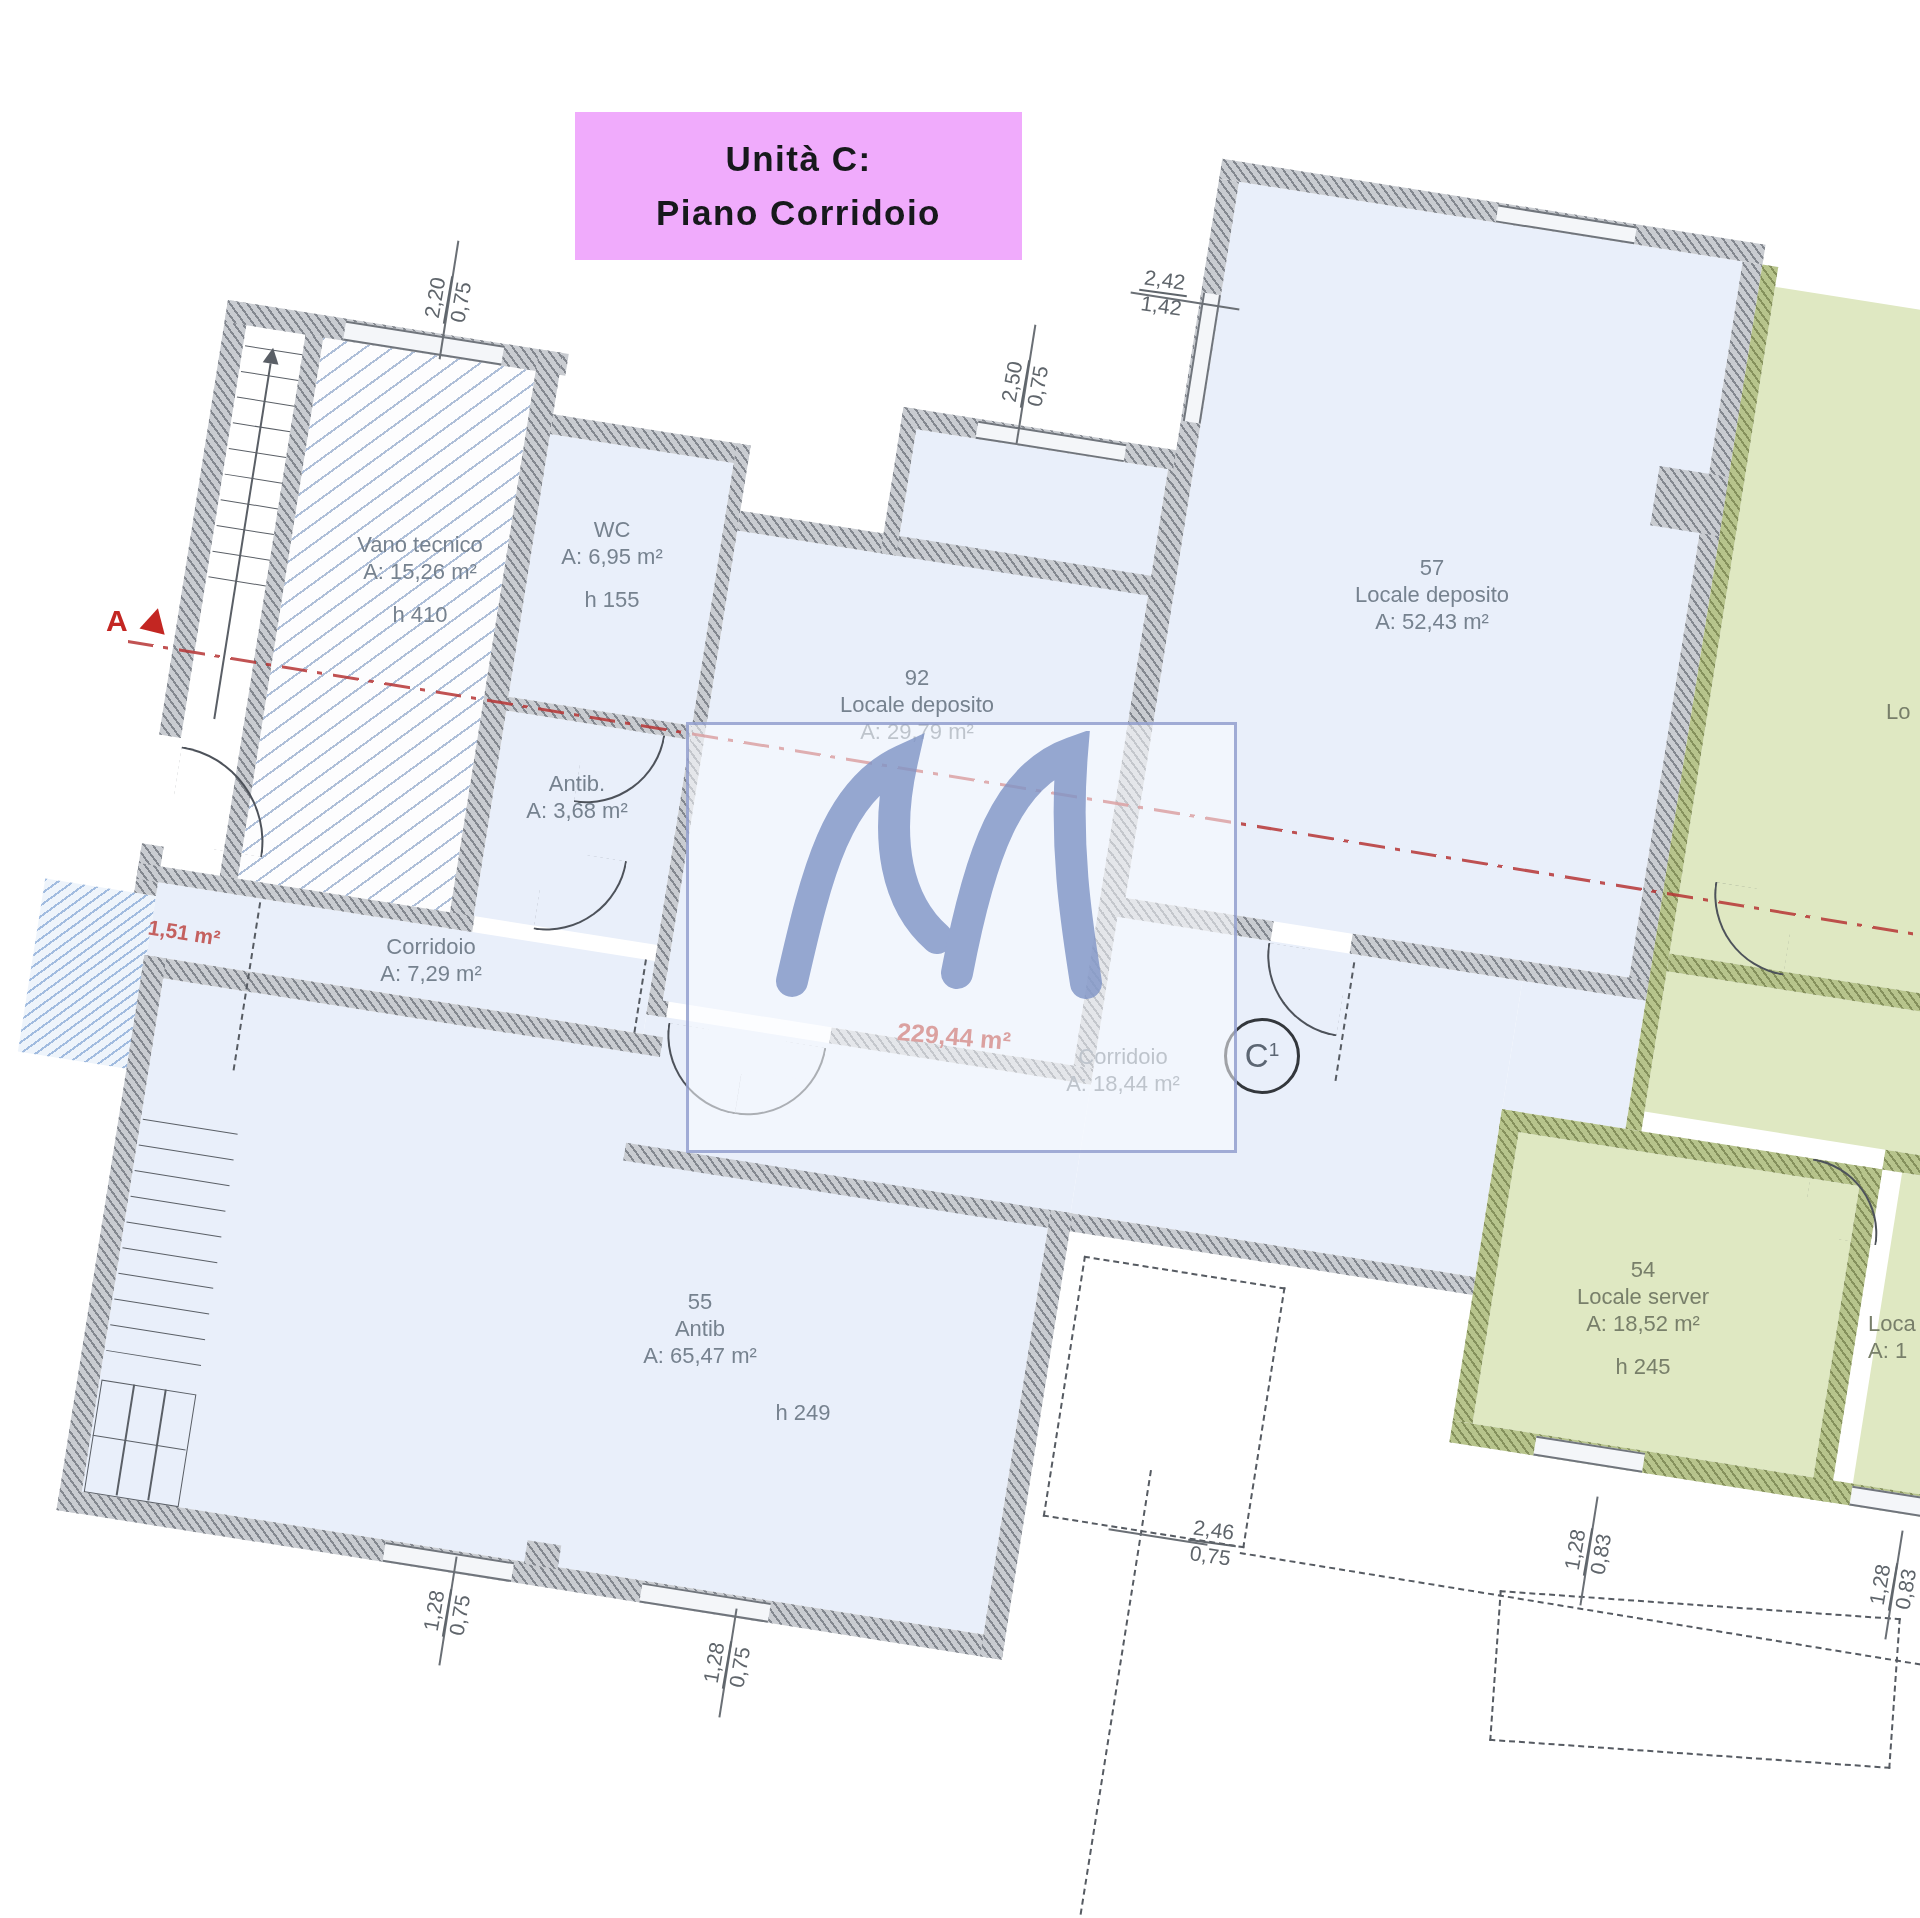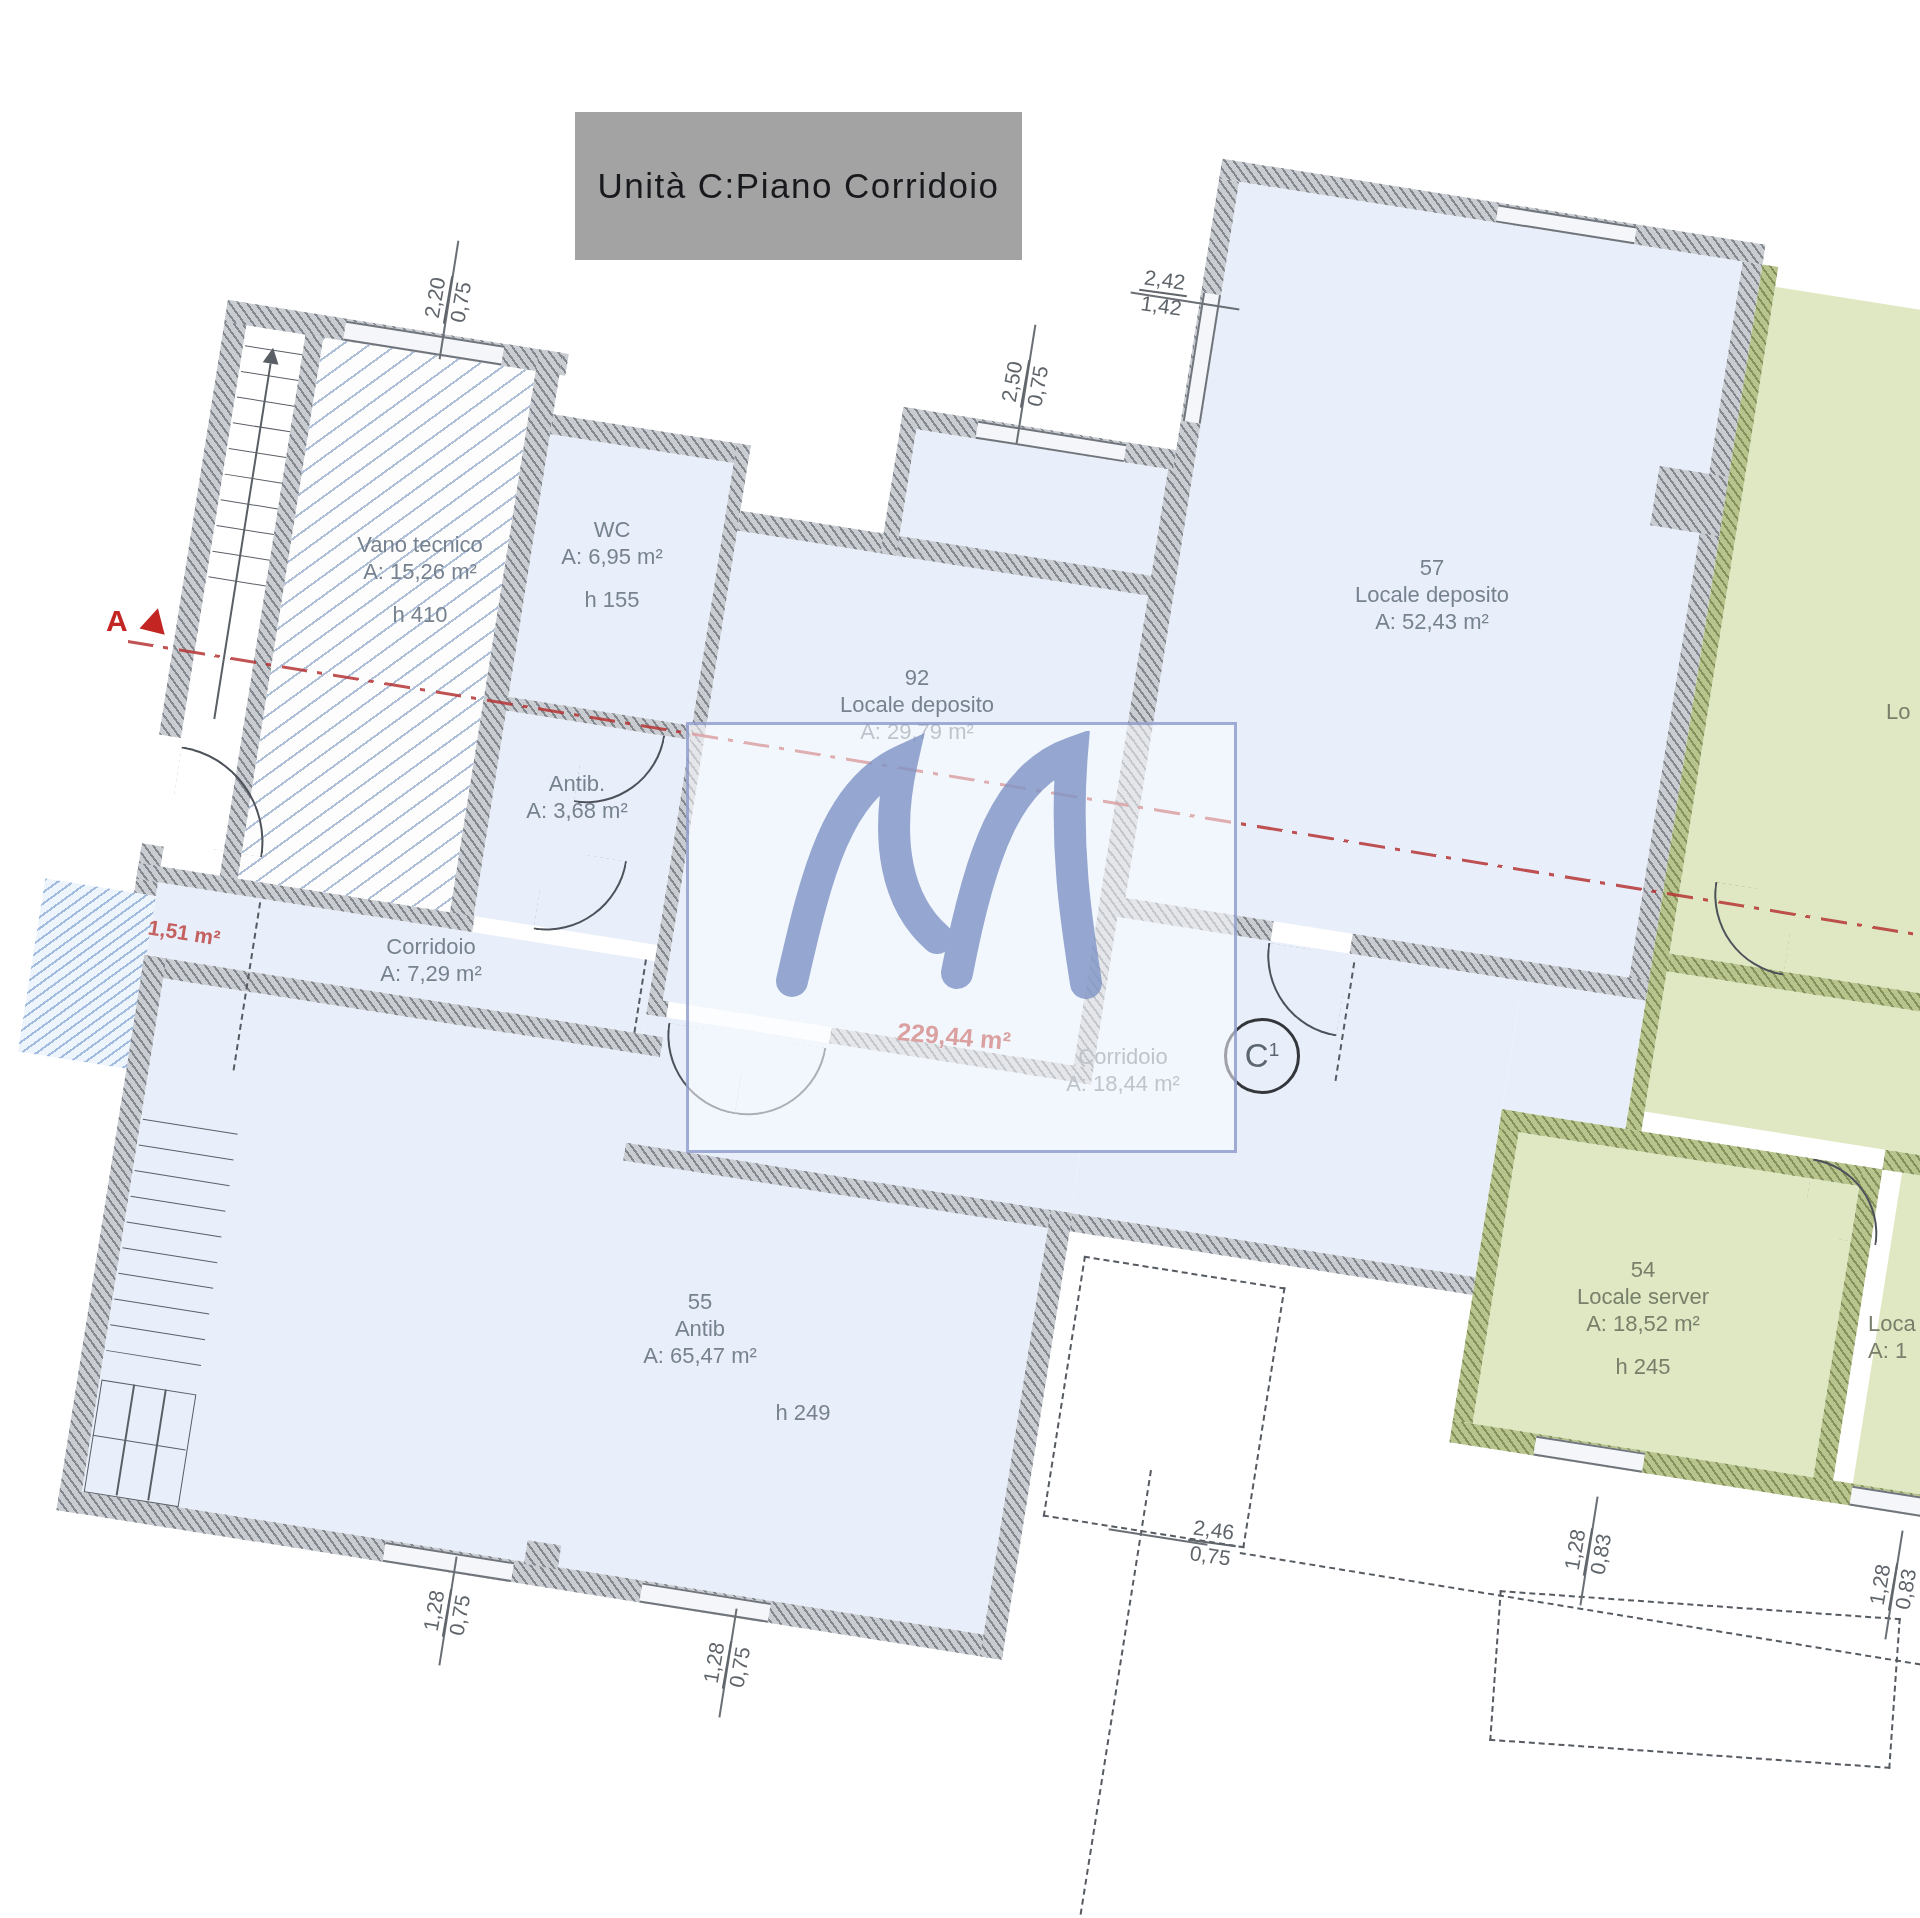--- a/index.html
+++ b/index.html
@@ -35,23 +35,23 @@
   .rh{margin-top:16px;}
   .dim{position:absolute;display:flex;flex-direction:column;align-items:center;
        font-size:21px;line-height:22px;color:#5f656b;z-index:3;}
   .dim .bar{width:48px;height:2px;background:#5f656b;margin:1px 0;}
   .tickv{position:absolute;width:2px;background:#6a6f75;z-index:2;}
   .tickh{position:absolute;height:2px;background:#6a6f75;z-index:2;}
   .sectline{position:absolute;left:128px;top:640px;width:1810px;height:3px;z-index:2;opacity:.85;
      transform:rotate(9.3deg);transform-origin:0 0;
      background:repeating-linear-gradient(90deg,#b63434 0 26px,transparent 26px 36px,#b63434 36px 41px,transparent 41px 52px);}
   .redtxt{position:absolute;z-index:3;font-weight:bold;}
-  #banner{position:absolute;left:575px;top:112px;width:447px;height:148px;background:#a3a3a3;z-index:5;
-     display:flex;flex-direction:row;justify-content:center;align-items:center;
-     color:#17191c;font-size:35px;letter-spacing:1.5px;line-height:1.55;font-weight:400;}
+  #banner{position:absolute;left:575px;top:112px;width:447px;height:148px;background:#f0abfc;z-index:5;
+     display:flex;flex-direction:column;justify-content:center;align-items:center;
+     color:#17191c;font-size:35px;letter-spacing:1.5px;line-height:1.55;font-weight:700;}
   #c1badge{position:absolute;left:1224px;top:1018px;width:70px;height:70px;border:3.5px solid #33373c;
      border-radius:50%;z-index:3;display:flex;align-items:center;justify-content:center;
      color:#5c6673;font-size:33px;}
   #c1badge sup{font-size:19px;margin-top:-12px;}
   #watermark{position:absolute;left:686px;top:722px;width:551px;height:431px;z-index:4;
      background:rgba(250,252,255,.55);border:3px solid rgba(125,140,195,.7);box-sizing:border-box;
      display:flex;flex-direction:column;align-items:center;}
   #watermark .wm1{font-size:60px;letter-spacing:6px;color:rgba(118,122,126,.92);margin-top:-6px;}
   #watermark .wm2{font-size:60px;letter-spacing:12px;color:rgba(118,122,126,.92);margin-top:8px;}
   .amark{position:absolute;left:106px;top:604px;color:#c32622;font-size:30px;font-weight:bold;z-index:3;}

